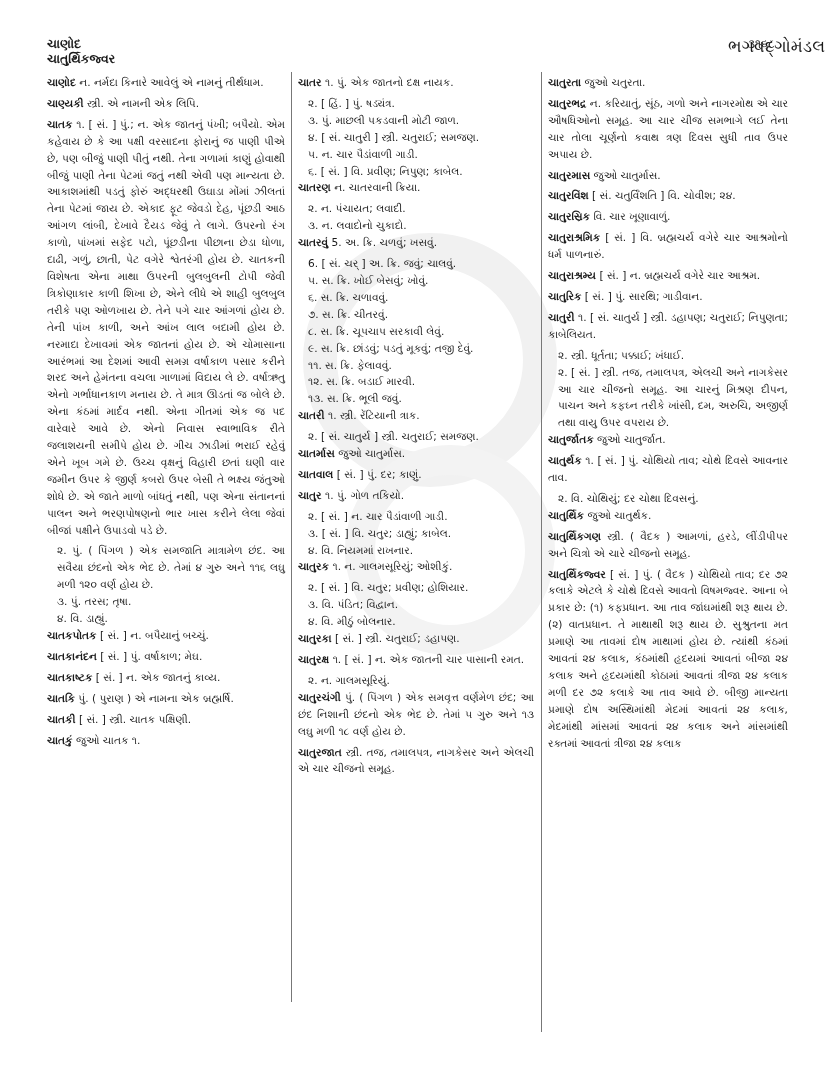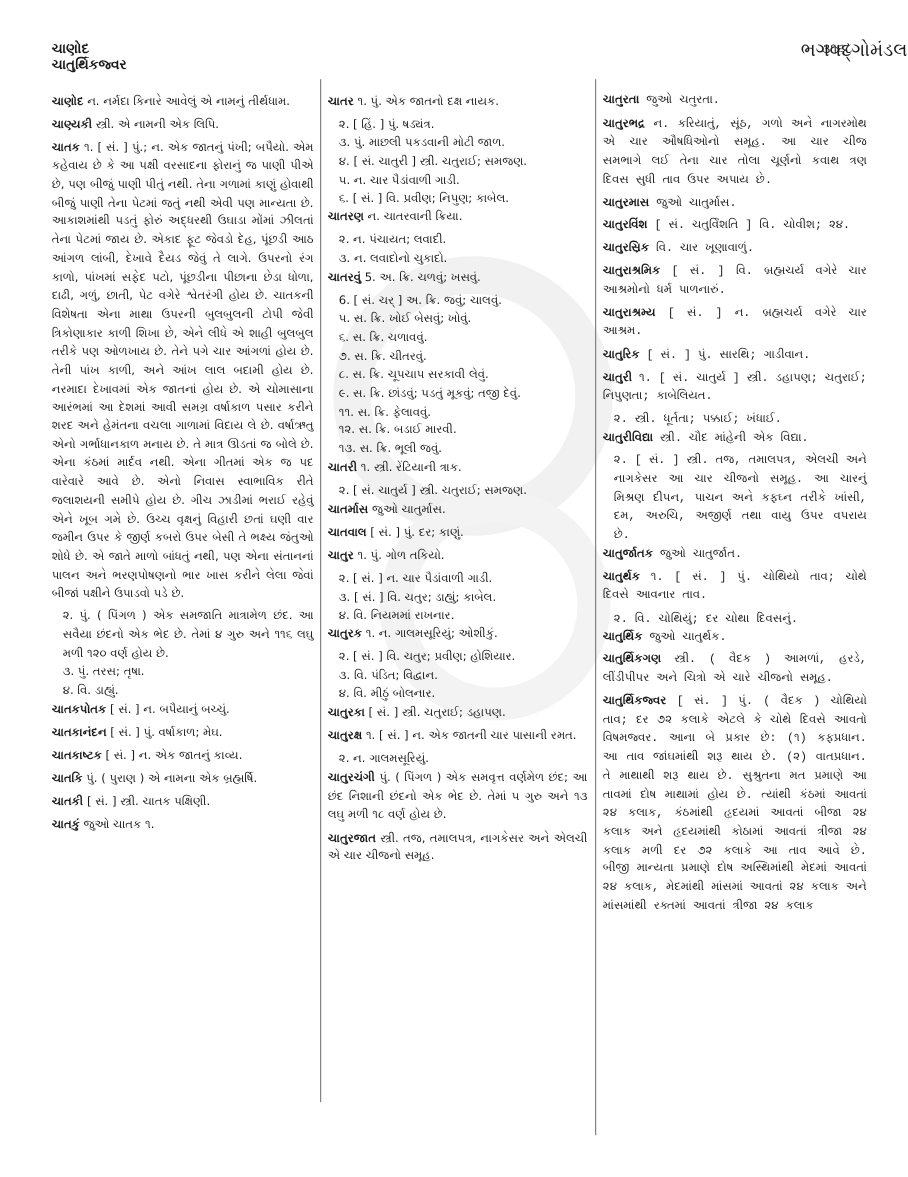--- a/index.html
+++ b/index.html
@@ -12,25 +12,25 @@
     pointer-events: none;
   }
   .header {
     position: absolute; top: 30px; left: 0; width: 825px; height: 24px;
   }
   .hdr-left { position: absolute; left: 47px; top: 6px; font-size: 12.5px; font-weight: bold; line-height: 15px; }
   .hdr-left div { white-space: nowrap; }
   .hdr-center { position: absolute; left: 0; width: 825px; top: 6px; text-align: right; font-size: 17px; }
   .hdr-right { position: absolute; right: 50px; top: 6px; font-size: 12.5px; }
   .col {
-    position: absolute; top: 74px; font-size: 10.6px; line-height: 16.9px; margin-top: 10px;
+    position: absolute; top: 74px; font-size: 10.6px; line-height: 16.9px;
   }
   .col1 { left: 47px; width: 238px; }
   .col2 { left: 298px; width: 236px; }
-  .col3 { left: 548px; width: 240px; font-family: Liberation Mono, monospace; }
+  .col3 { left: 548px; width: 240px; }
   .divider { position: absolute; top: 72px; width: 1px; background: #777; }
   .div1 { left: 291px; height: 930px; }
   .div2 { left: 541px; height: 960px; }
   .entry { margin: 0 0 4px 0; text-align: justify; }
   .hw { font-weight: bold; }
   .body { }
   .sense { margin: 0 0 0 10px; text-align: justify; }
   p.entry, p.sense { text-indent: 0; }
 </style>
 </head>
@@ -109,21 +109,20 @@
     <p class="entry"><span class="hw">ચાતુરતા</span> <span class="body">જુઓ ચતુરતા.</span></p>
     <p class="entry"><span class="hw">ચાતુરભદ્ર</span> <span class="body">ન. કરિયાતું, સૂંઠ, ગળો અને નાગરમોથ એ ચાર ઔષધિઓનો સમૂહ. આ ચાર ચીજ સમભાગે લઈ તેના ચાર તોલા ચૂર્ણનો કવાથ ત્રણ દિવસ સુધી તાવ ઉપર અપાય છે.</span></p>
     <p class="entry"><span class="hw">ચાતુરમાસ</span> <span class="body">જુઓ ચાતુર્માસ.</span></p>
     <p class="entry"><span class="hw">ચાતુરવિંશ</span> <span class="body">[ સં. ચતુર્વિંશતિ ] વિ. ચોવીશ; ૨૪.</span></p>
     <p class="entry"><span class="hw">ચાતુરસ્રિક</span> <span class="body">વિ. ચાર ખૂણાવાળું.</span></p>
     <p class="entry"><span class="hw">ચાતુરાશ્રમિક</span> <span class="body">[ સં. ] વિ. બ્રહ્મચર્ય વગેરે ચાર આશ્રમોનો ધર્મ પાળનારું.</span></p>
     <p class="entry"><span class="hw">ચાતુરાશ્રમ્ય</span> <span class="body">[ સં. ] ન. બ્રહ્મચર્ય વગેરે ચાર આશ્રમ.</span></p>
     <p class="entry"><span class="hw">ચાતુરિક</span> <span class="body">[ સં. ] પું. સારથિ; ગાડીવાન.</span></p>
     <p class="entry"><span class="hw">ચાતુરી</span> <span class="body">૧. [ સં. ચાતુર્ય ] સ્ત્રી. ડહાપણ; ચતુરાઈ; નિપુણતા; કાબેલિયત.</span></p>
     <p class="sense entry">૨. સ્ત્રી. ધૂર્તતા; પક્કાઈ; ખંધાઈ.</p>
-    <p class="entry"><span class="hw">ચાતુરીવિદ્યા</span> <span class="body">સ્ત્રી. ચૌદ માંહેની એક વિદ્યા.</span></p>
     <p class="sense entry">૨. [ સં. ] સ્ત્રી. તજ, તમાલપત્ર, એલચી અને નાગકેસર આ ચાર ચીજનો સમૂહ. આ ચારનું મિશ્રણ દીપન, પાચન અને કફઘ્ન તરીકે ખાંસી, દમ, અરુચિ, અજીર્ણ તથા વાયુ ઉપર વપરાય છે.</p>
     <p class="entry"><span class="hw">ચાતુર્જાતક</span> <span class="body">જુઓ ચાતુર્જાત.</span></p>
     <p class="entry"><span class="hw">ચાતુર્થક</span> <span class="body">૧. [ સં. ] પું. ચોથિયો તાવ; ચોથે દિવસે આવનાર તાવ.</span></p>
     <p class="sense entry">૨. વિ. ચોથિયું; દર ચોથા દિવસનું.</p>
     <p class="entry"><span class="hw">ચાતુર્થિક</span> <span class="body">જુઓ ચાતુર્થક.</span></p>
     <p class="entry"><span class="hw">ચાતુર્થિકગણ</span> <span class="body">સ્ત્રી. ( વૈદક ) આમળાં, હરડે, લીંડીપીપર અને ચિત્રો એ ચારે ચીજનો સમૂહ.</span></p>
     <p class="entry"><span class="hw">ચાતુર્થિકજ્વર</span> <span class="body">[ સં. ] પું. ( વૈદક ) ચોથિયો તાવ; દર ૭૨ કલાકે એટલે કે ચોથે દિવસે આવતો વિષમજ્વર. આના બે પ્રકાર છે: (૧) કફપ્રધાન. આ તાવ જાંઘમાંથી શરૂ થાય છે. (૨) વાતપ્રધાન. તે માથાથી શરૂ થાય છે. સુશ્રુતના મત પ્રમાણે આ તાવમાં દોષ માથામાં હોય છે. ત્યાંથી કંઠમાં આવતાં ૨૪ કલાક, કંઠમાંથી હૃદયમાં આવતાં બીજા ૨૪ કલાક અને હૃદયમાંથી કોઠામાં આવતાં ત્રીજા ૨૪ કલાક મળી દર ૭૨ કલાકે આ તાવ આવે છે. બીજી માન્યતા પ્રમાણે દોષ અસ્થિમાંથી મેદમાં આવતાં ૨૪ કલાક, મેદમાંથી માંસમાં આવતાં ૨૪ કલાક અને માંસમાંથી રક્તમાં આવતાં ત્રીજા ૨૪ કલાક</span></p>
   </div>
 
 </body></html>

